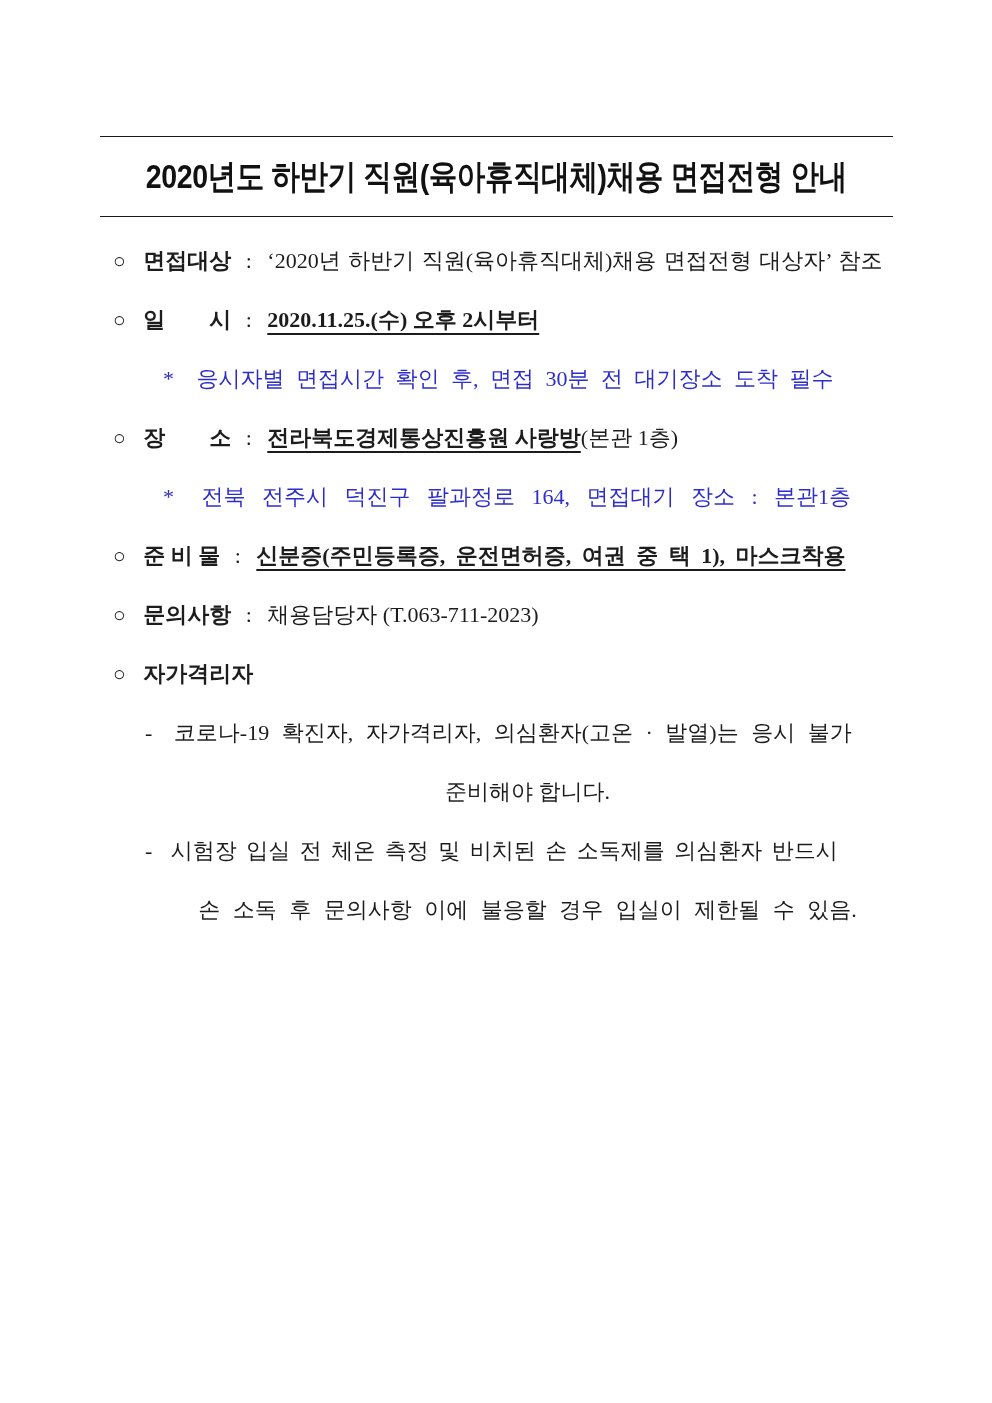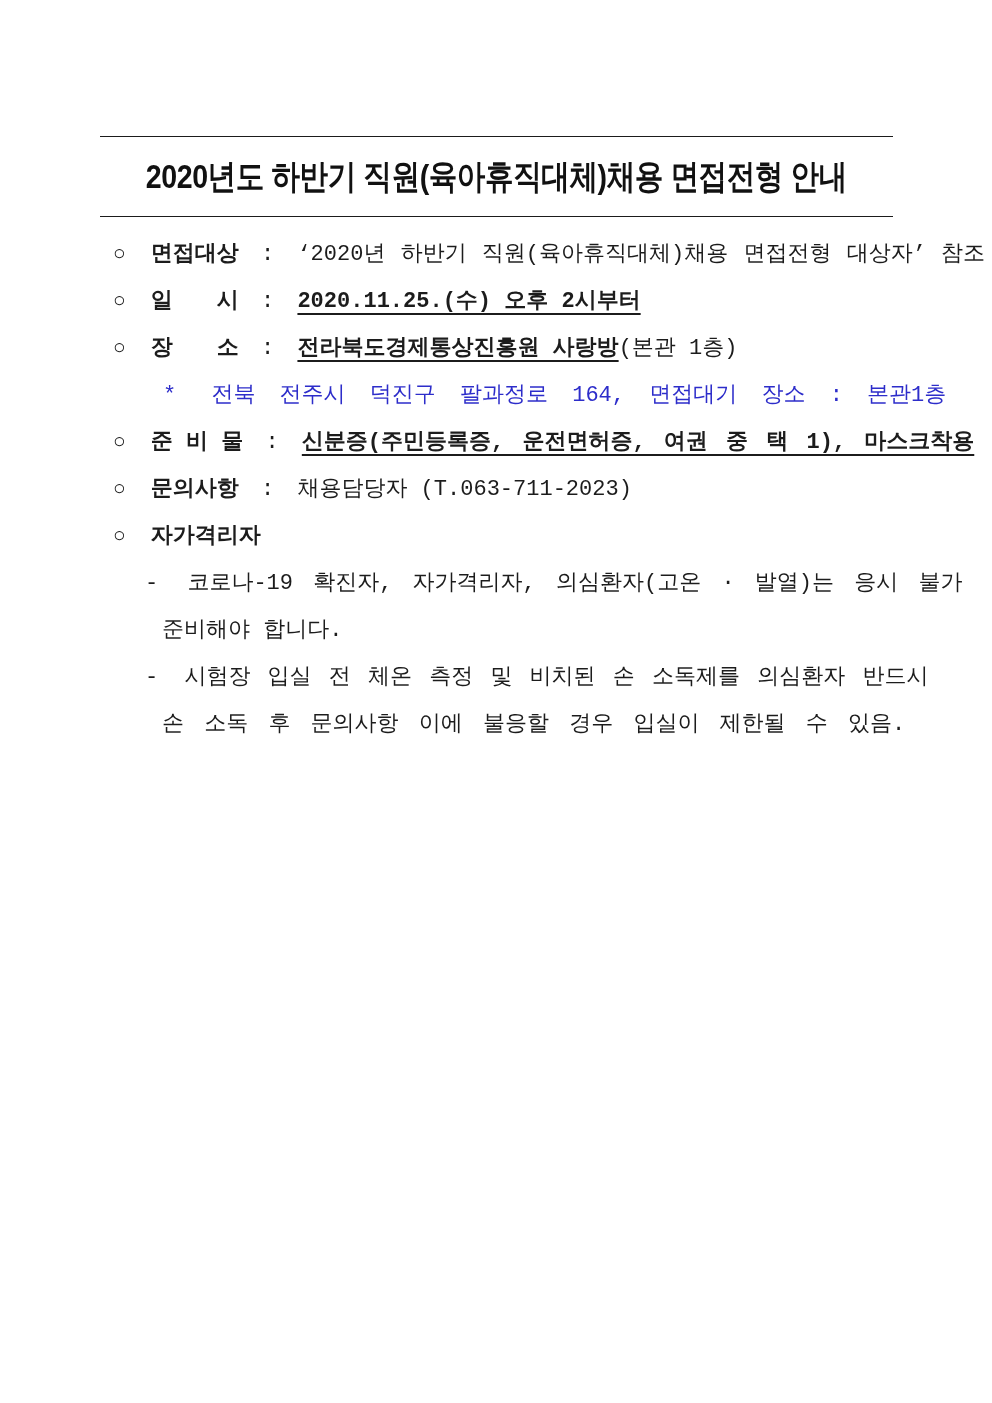--- a/index.html
+++ b/index.html
@@ -39,44 +39,43 @@
     transform-origin: center;
     color: #111111;
   }
   
   .content {
     margin: 26px 0 0 100px;
     width: 793px;
     font-size: 22px;
   }
   .line {
-    line-height: 24px;
+    line-height: 36px;
     margin-bottom: 23px;
     white-space: nowrap;
-    font-family: Liberation Mono, monospace;
   }
   .bullet { padding-left: 13px; }
   .circ { margin-right: 12px; font-size: 21px; }
   .lbl { font-weight: bold; white-space: pre; }
   .sep { margin: 0 10px 0 9px; }
   .strong { font-weight: bold; }
   .underline {
     text-decoration: underline;
     text-decoration-thickness: 1.6px;
     text-underline-offset: 6px;
     text-align: center;
   }
   .note {
     padding-left: 63px;
     color: var(--blue);
   }
   .star { margin-right: 11px; }
   .dash { padding-left: 45px; }
   .dash-mark { margin-right: 9px; }
-  .cont { padding-left: 62px; }
+  .cont { padding-left: 62px; text-align: center; }
   
   .l-target .val { word-spacing: 2px; }
   .l-note1 { word-spacing: 6px; }
   .l-note2 { word-spacing: 11px; }
   .l-supplies .val { word-spacing: 5px; }
   .l-dash1 { word-spacing: 7px; }
   .l-dash2 { word-spacing: 5px; }
   .l-dash3 { word-spacing: 4px; }
   .l-cont2 { word-spacing: 7px; }
 </style>
@@ -102,20 +101,24 @@
       <span class="val">‘2020년 하반기 직원(육아휴직대체)채용 면접전형 대상자’ 참조</span>
     </div>
 
     <div class="line bullet">
       <span class="circ">○</span>
       <span class="lbl">일　　시</span>
       <span class="sep">:</span>
       <span class="val strong underline">2020.11.25.(수) 오후 2시부터</span>
     </div>
 
+    <div class="line note l-note1">
+      <span class="star">*</span>
+      <span class="note-text">응시자별 면접시간 확인 후, 면접 30분 전 대기장소 도착 필수</span>
+    </div>
 
     <div class="line bullet">
       <span class="circ">○</span>
       <span class="lbl">장　　소</span>
       <span class="sep">:</span>
       <span class="val strong underline">전라북도경제통상진흥원 사랑방</span><span class="val">(본관 1층)</span>
     </div>
 
     <div class="line note l-note2">
       <span class="star">*</span>

